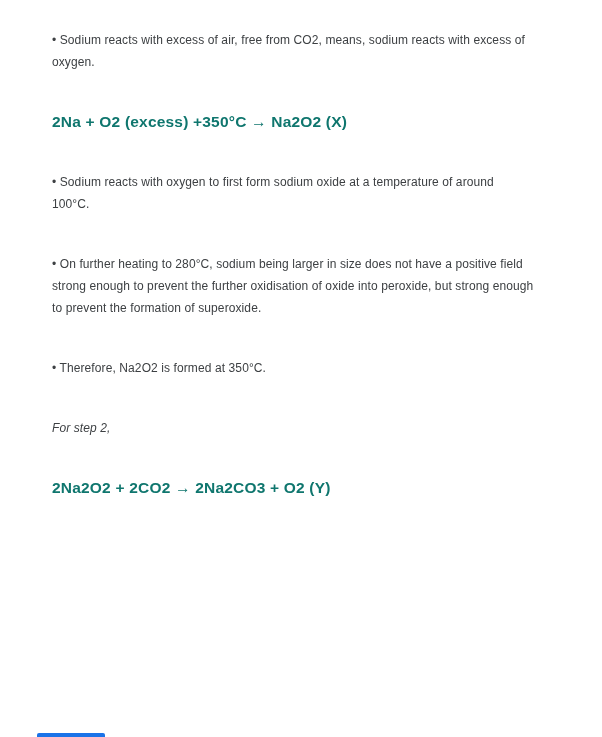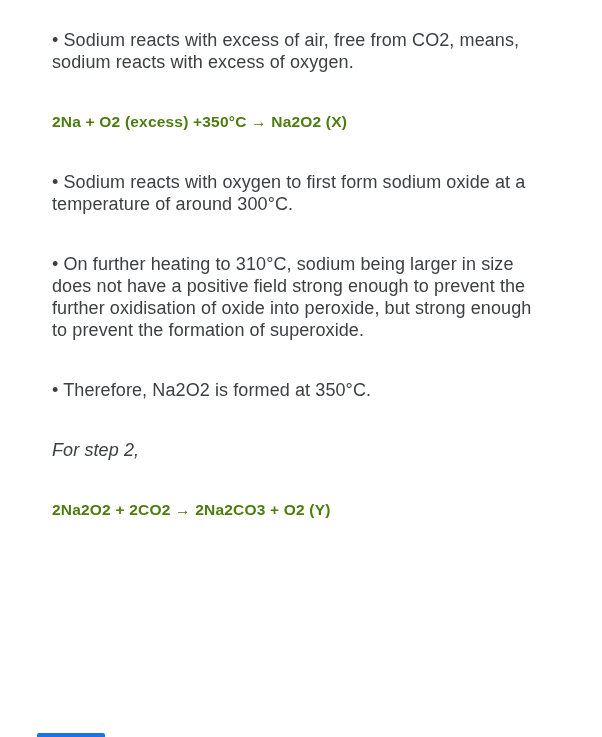--- a/index.html
+++ b/index.html
@@ -15,54 +15,54 @@
     font-family: "Liberation Sans", "DejaVu Sans", sans-serif;
   }
   .answer-content {
     position: absolute;
     top: 29px;
     left: 52px;
     width: 482px;
   }
   .block {
     margin: 0 0 38px 0;
-    font-size: 18px;
+    font-size: 12px;
     line-height: 22px;
     letter-spacing: 0.1px;
     color: #3d4043;
   }
   .block.bullet {
     
   }
   .block.step {
     font-style: italic;
   }
   .block.equation {
     font-weight: 700;
     font-size: 15.5px;
     letter-spacing: 0.2px;
-    color: #4d7c0f;
+    color: #0f766e;
   }
   .partial-blue-button {
     position: absolute;
     left: 37px;
     bottom: 0;
     width: 68px;
     height: 4px;
     background: #1a73e8;
     border-radius: 2px 2px 0 0;
     cursor: pointer;
   }
 </style>
 </head>
 <body>
 
 <main class="answer-content">
   <p class="block bullet">• Sodium reacts with excess of air, free from CO2, means, sodium reacts with excess of oxygen.</p>
   <p class="block equation">2Na + O2 (excess) +350°C → Na2O2 (X)</p>
-  <p class="block bullet">• Sodium reacts with oxygen to first form sodium oxide at a temperature of around 300°C.</p>
-  <p class="block bullet">• On further heating to 310°C, sodium being larger in size does not have a positive field strong enough to prevent the further oxidisation of oxide into peroxide, but strong enough to prevent the formation of superoxide.</p>
+  <p class="block bullet">• Sodium reacts with oxygen to first form sodium oxide at a temperature of around 100°C.</p>
+  <p class="block bullet">• On further heating to 280°C, sodium being larger in size does not have a positive field strong enough to prevent the further oxidisation of oxide into peroxide, but strong enough to prevent the formation of superoxide.</p>
   <p class="block bullet">• Therefore, Na2O2 is formed at 350°C.</p>
   <p class="block step">For step 2,</p>
   <p class="block equation">2Na2O2 + 2CO2 → 2Na2CO3 + O2 (Y)</p>
 </main>
 
 <div class="partial-blue-button"></div>
 
 </body></html>

